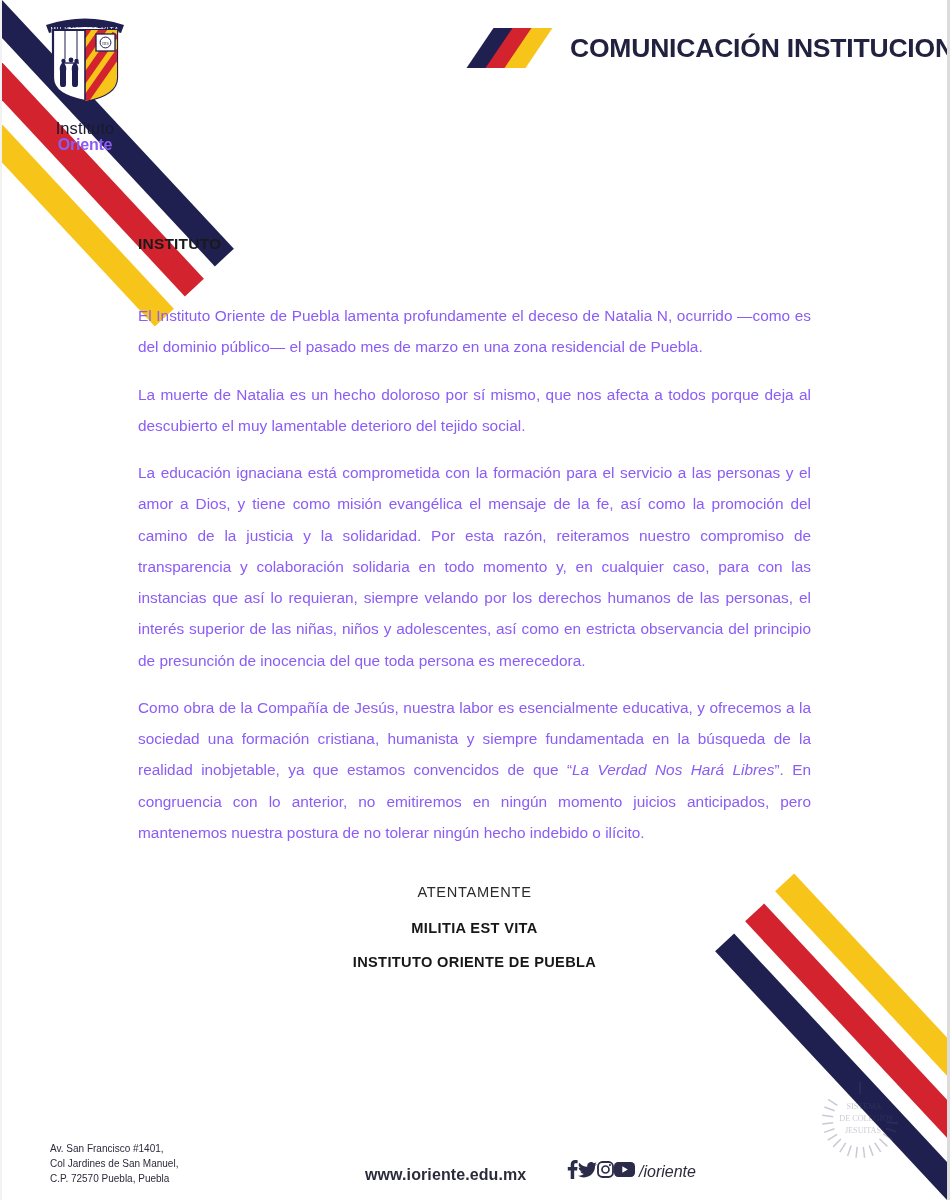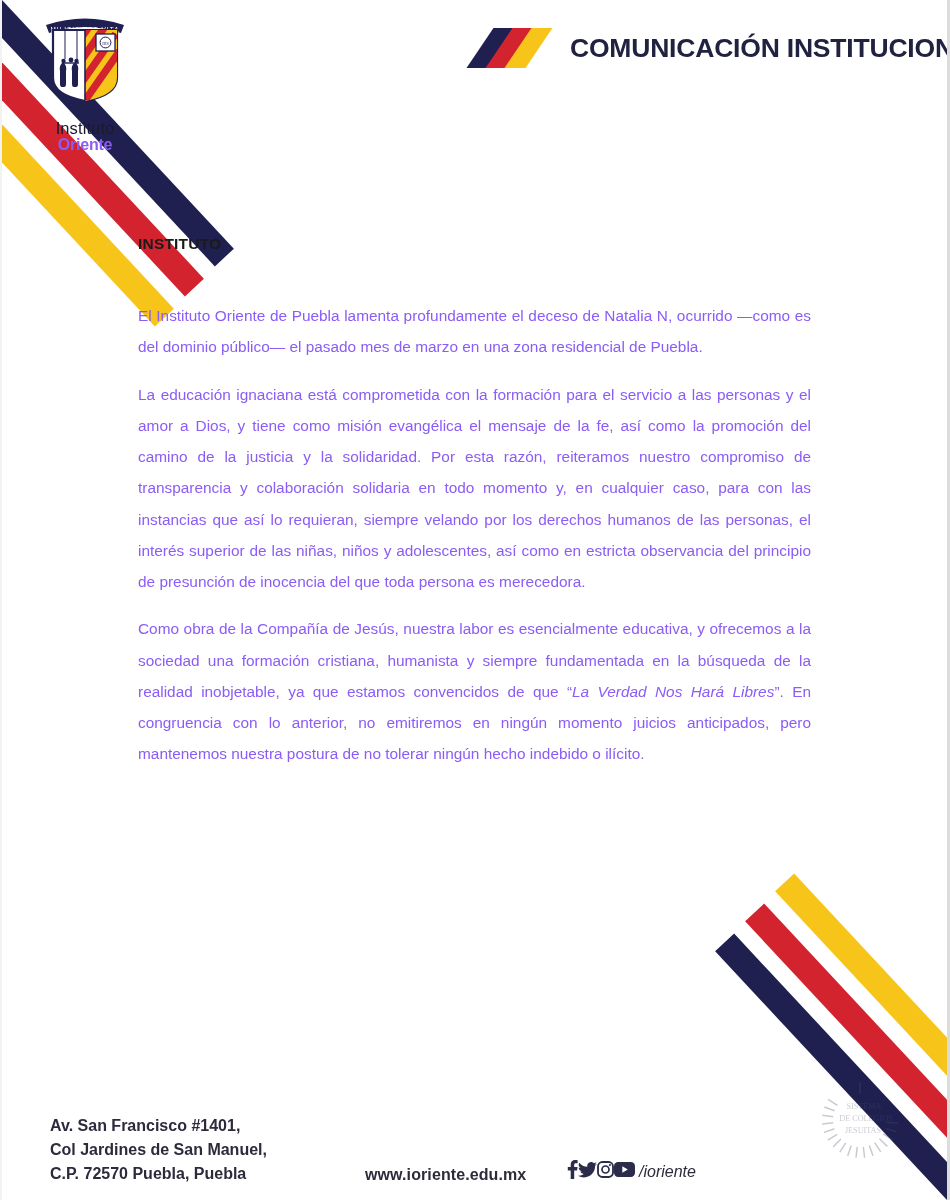--- a/index.html
+++ b/index.html
@@ -157,22 +157,22 @@
   .footer {
     position: absolute;
     left: 0; right: 0;
     bottom: 0;
     height: 120px;
   }
   .footer-address {
     position: absolute;
     left: 48px;
     bottom: 14px;
-    font-size: 16px;
-    font-weight: bold;
+    font-size: 10px;
+    font-weight: normal;
     color: #2b2b3c;
     line-height: 1.5;
   }
   .footer-web {
     position: absolute;
     left: 335px;
     bottom: 16px;
     font-size: 16px;
     font-weight: bold;
     color: #2b2b3c;
@@ -275,24 +275,30 @@
       <span class="comm-title">COMUNICACIÓN INSTITUCIONAL</span>
     </div>
   </div>
 
 
   <div class="doc-body">
 
     <div class="comunicado-heading">INSTITUTO</div>
 
     <p class="para">El Instituto Oriente de Puebla lamenta profundamente el deceso de Natalia N, ocurrido —como es del dominio público— el pasado mes de marzo en una zona residencial de Puebla.</p>
+    <p class="para">La muerte de Natalia es un hecho doloroso por sí mismo, que nos afecta a todos porque deja al descubierto el muy lamentable deterioro del tejido social.</p>
     <p class="para">La educación ignaciana está comprometida con la formación para el servicio a las personas y el amor a Dios, y tiene como misión evangélica el mensaje de la fe, así como la promoción del camino de la justicia y la solidaridad. Por esta razón, reiteramos nuestro compromiso de transparencia y colaboración solidaria en todo momento y, en cualquier caso, para con las instancias que así lo requieran, siempre velando por los derechos humanos de las personas, el interés superior de las niñas, niños y adolescentes, así como en estricta observancia del principio de presunción de inocencia del que toda persona es merecedora.</p>
 
     <p class="para"><span>Como obra de la Compañía de Jesús, nuestra labor es esencialmente educativa, y ofrecemos a la sociedad una formación cristiana, humanista y siempre fundamentada en la búsqueda de la realidad inobjetable, ya que estamos convencidos de que “</span><em>La Verdad Nos Hará Libres</em><span>”. En congruencia con lo anterior, no emitiremos en ningún momento juicios anticipados, pero mantenemos nuestra postura de no tolerar ningún hecho indebido o ilícito.</span></p>
 
+    <div class="sign-block">
+      <div class="sign-atte">ATENTAMENTE</div>
+      <div class="sign-motto">MILITIA EST VITA</div>
+      <div class="sign-org">INSTITUTO ORIENTE DE PUEBLA</div>
+    </div>
   </div>
 
   <div class="footer">
 
     <div class="footer-address">
       <div>Av. San Francisco #1401,</div>
       <div>Col Jardines de San Manuel,</div>
       <div>C.P. 72570 Puebla, Puebla</div>
     </div>
 

